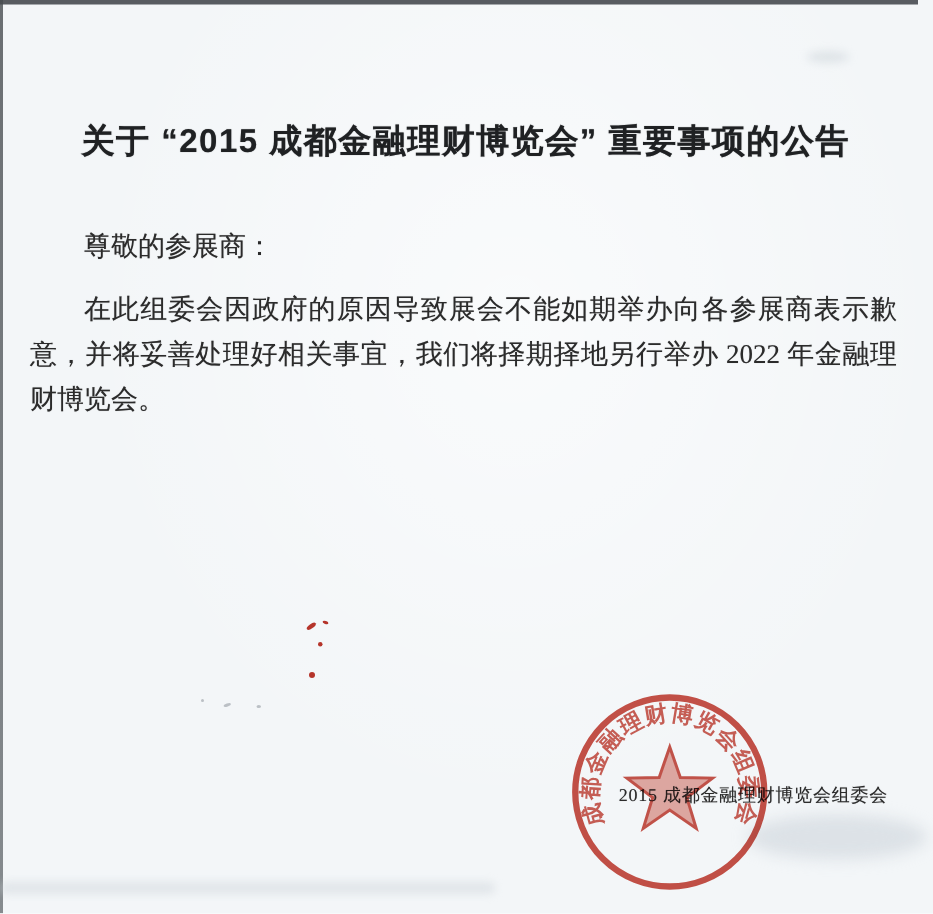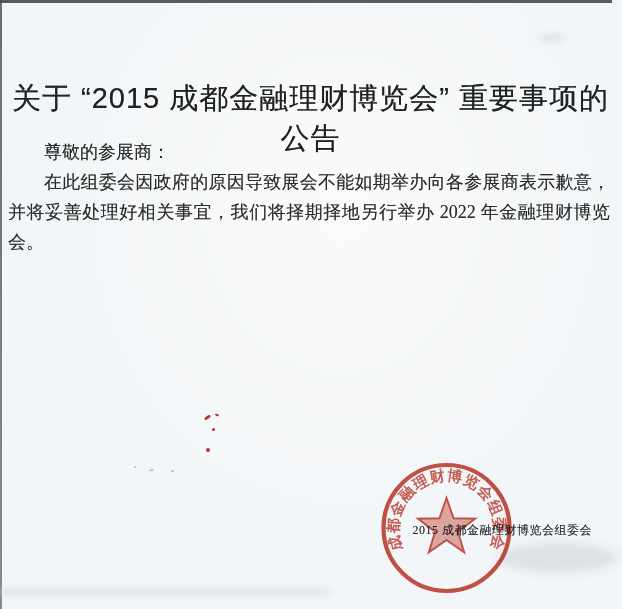--- a/index.html
+++ b/index.html
@@ -14,32 +14,32 @@
     color:#2b2b2b;
   }
   
   .edge-top{position:absolute;left:0;top:0;width:612px;height:3px;background:#3c4146;opacity:.85;}
   .edge-left{position:absolute;left:0;top:0;width:2px;height:609px;background:linear-gradient(#474c50,#6a7074);opacity:.8;}
   
   .title{
     position:absolute;left:0;top:79px;width:621px;
     text-align:center;
     font-family:"Liberation Sans","DejaVu Sans",sans-serif;
-    font-weight:normal;font-size:29px;letter-spacing:1px;
+    font-weight:bold;font-size:22px;letter-spacing:1px;
     color:#1f2123;
     text-shadow:0 0 .6px rgba(30,32,34,.6);
   }
   
   .body{
     position:absolute;left:8px;top:137px;width:602px;
     font-size:18px;line-height:30px;
     text-align:justify;
     text-shadow:0 0 .5px rgba(43,43,43,.45);
   }
-  .body p{margin:0;text-indent:2em;}
+  .body p{margin:12px;text-indent:2em;}
   .salutation{margin:0;text-indent:0;}
   
   .signature{
     position:absolute;right:30px;top:515px;
     font-size:12px;line-height:30px;letter-spacing:.5px;
     text-shadow:0 0 .5px rgba(43,43,43,.45);
     white-space:nowrap;
   }
   .sig-date{
     position:absolute;right:100px;top:519px;

